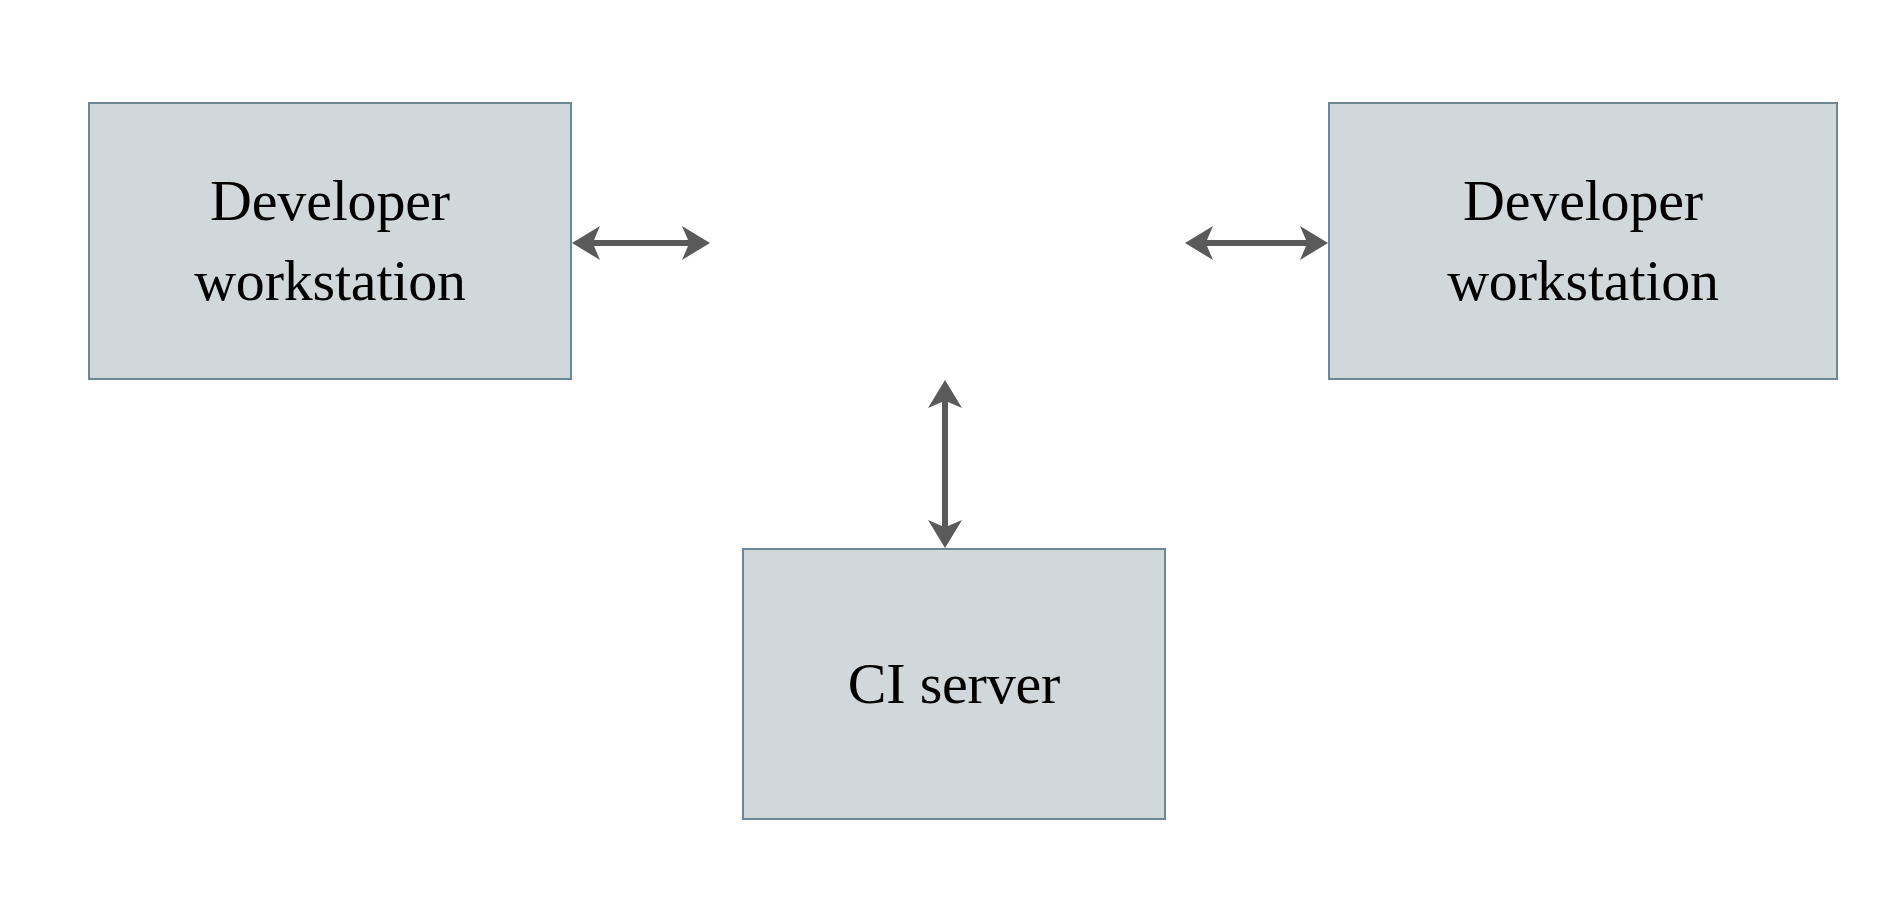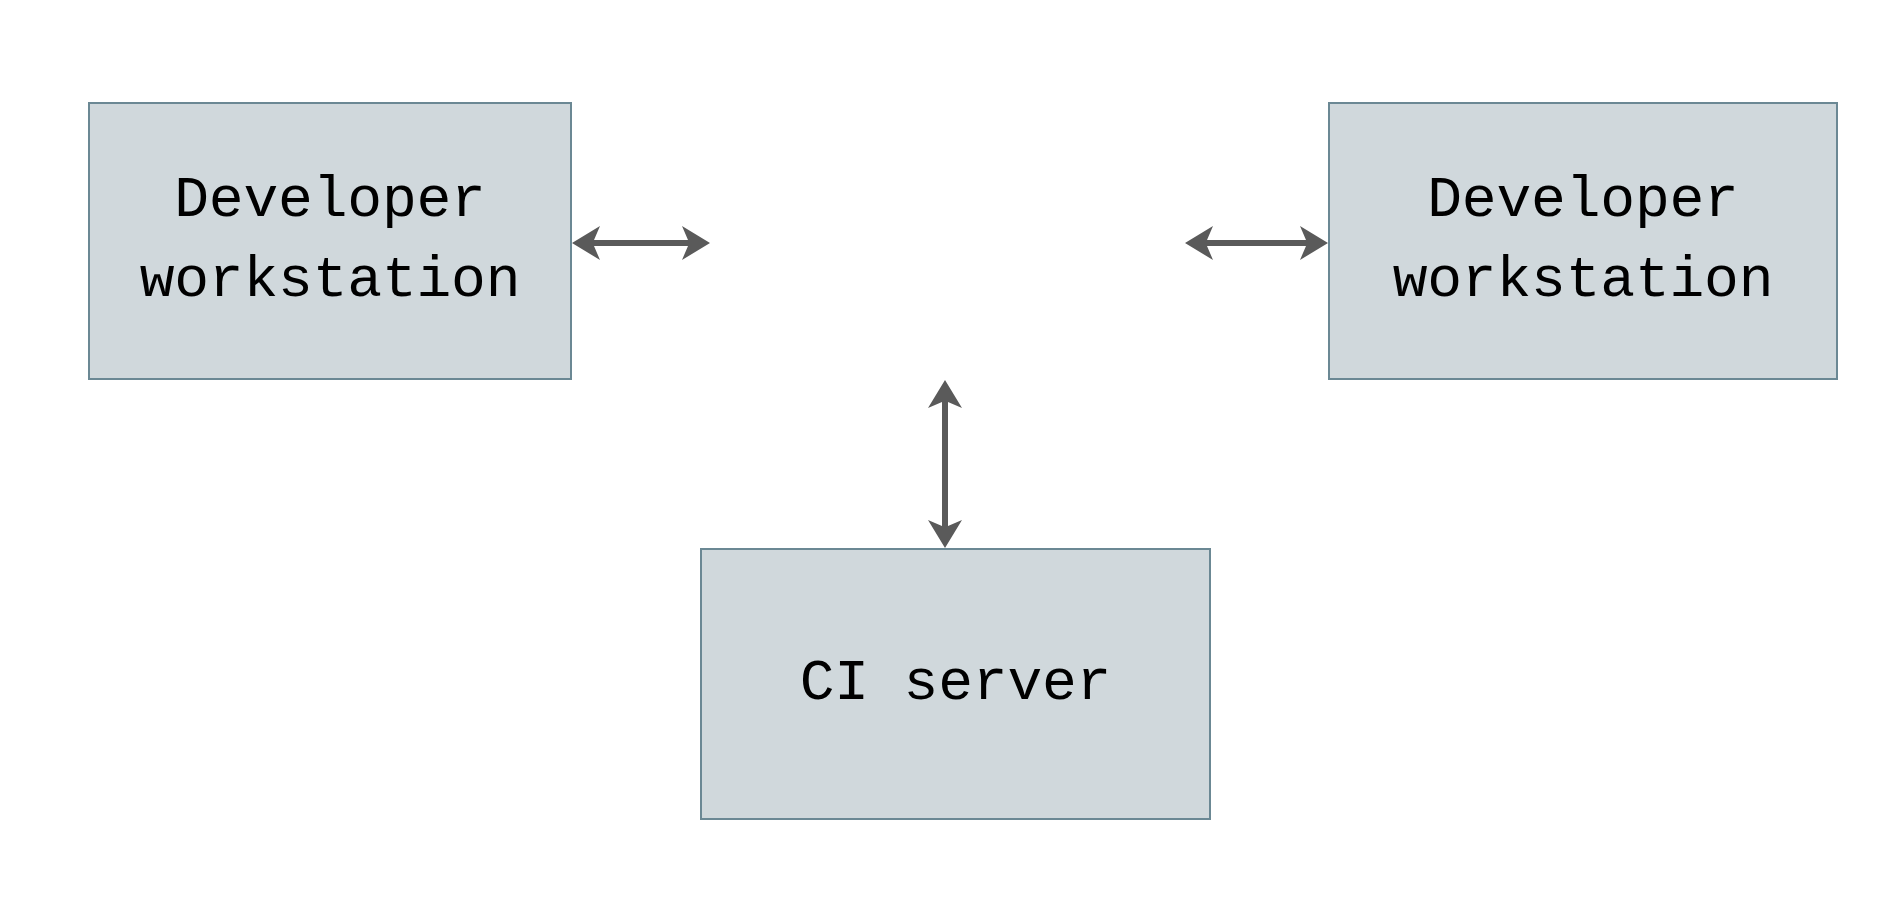--- a/index.html
+++ b/index.html
@@ -21,42 +21,42 @@
     position: absolute;
     box-sizing: border-box;
     background: #d0d8dc;
     border: 2px solid #6b8894;
     display: flex;
     align-items: center;
     justify-content: center;
     text-align: center;
   }
   .node-label {
-    font-family: Liberation Mono, monospace;
+    font-family: Liberation Serif, serif;
     font-size: 58px;
     line-height: 1.38;
     color: #000000;
     letter-spacing: -0.2px;
     white-space: pre-line;
     padding: 0 10px;
   }
   .edge {
     position: absolute;
     overflow: visible;
   }
   .edge svg {
     display: block;
     overflow: visible;
   }
 
   
   #node-dev-left   { left: 88px;   top: 102px; width: 484px; height: 278px; }
   #node-shared     { left: 710px;  top: 102px; width: 475px; height: 278px; }
   #node-dev-right  { left: 1328px; top: 102px; width: 510px; height: 278px; }
-  #node-ci         { left: 700px;  top: 548px; width: 511px; height: 272px; }
+  #node-ci         { left: 742px;  top: 548px; width: 424px; height: 272px; }
 
   
   #edge-left-shared  { left: 570px;  top: 213px; width: 142px; height: 60px; }
   #edge-shared-right { left: 1183px; top: 213px; width: 147px; height: 60px; }
   #edge-shared-ci    { left: 915px;  top: 378px; width: 60px;  height: 172px; }
 </style>
 </head>
 <body>
 
 <div id="canvas">

